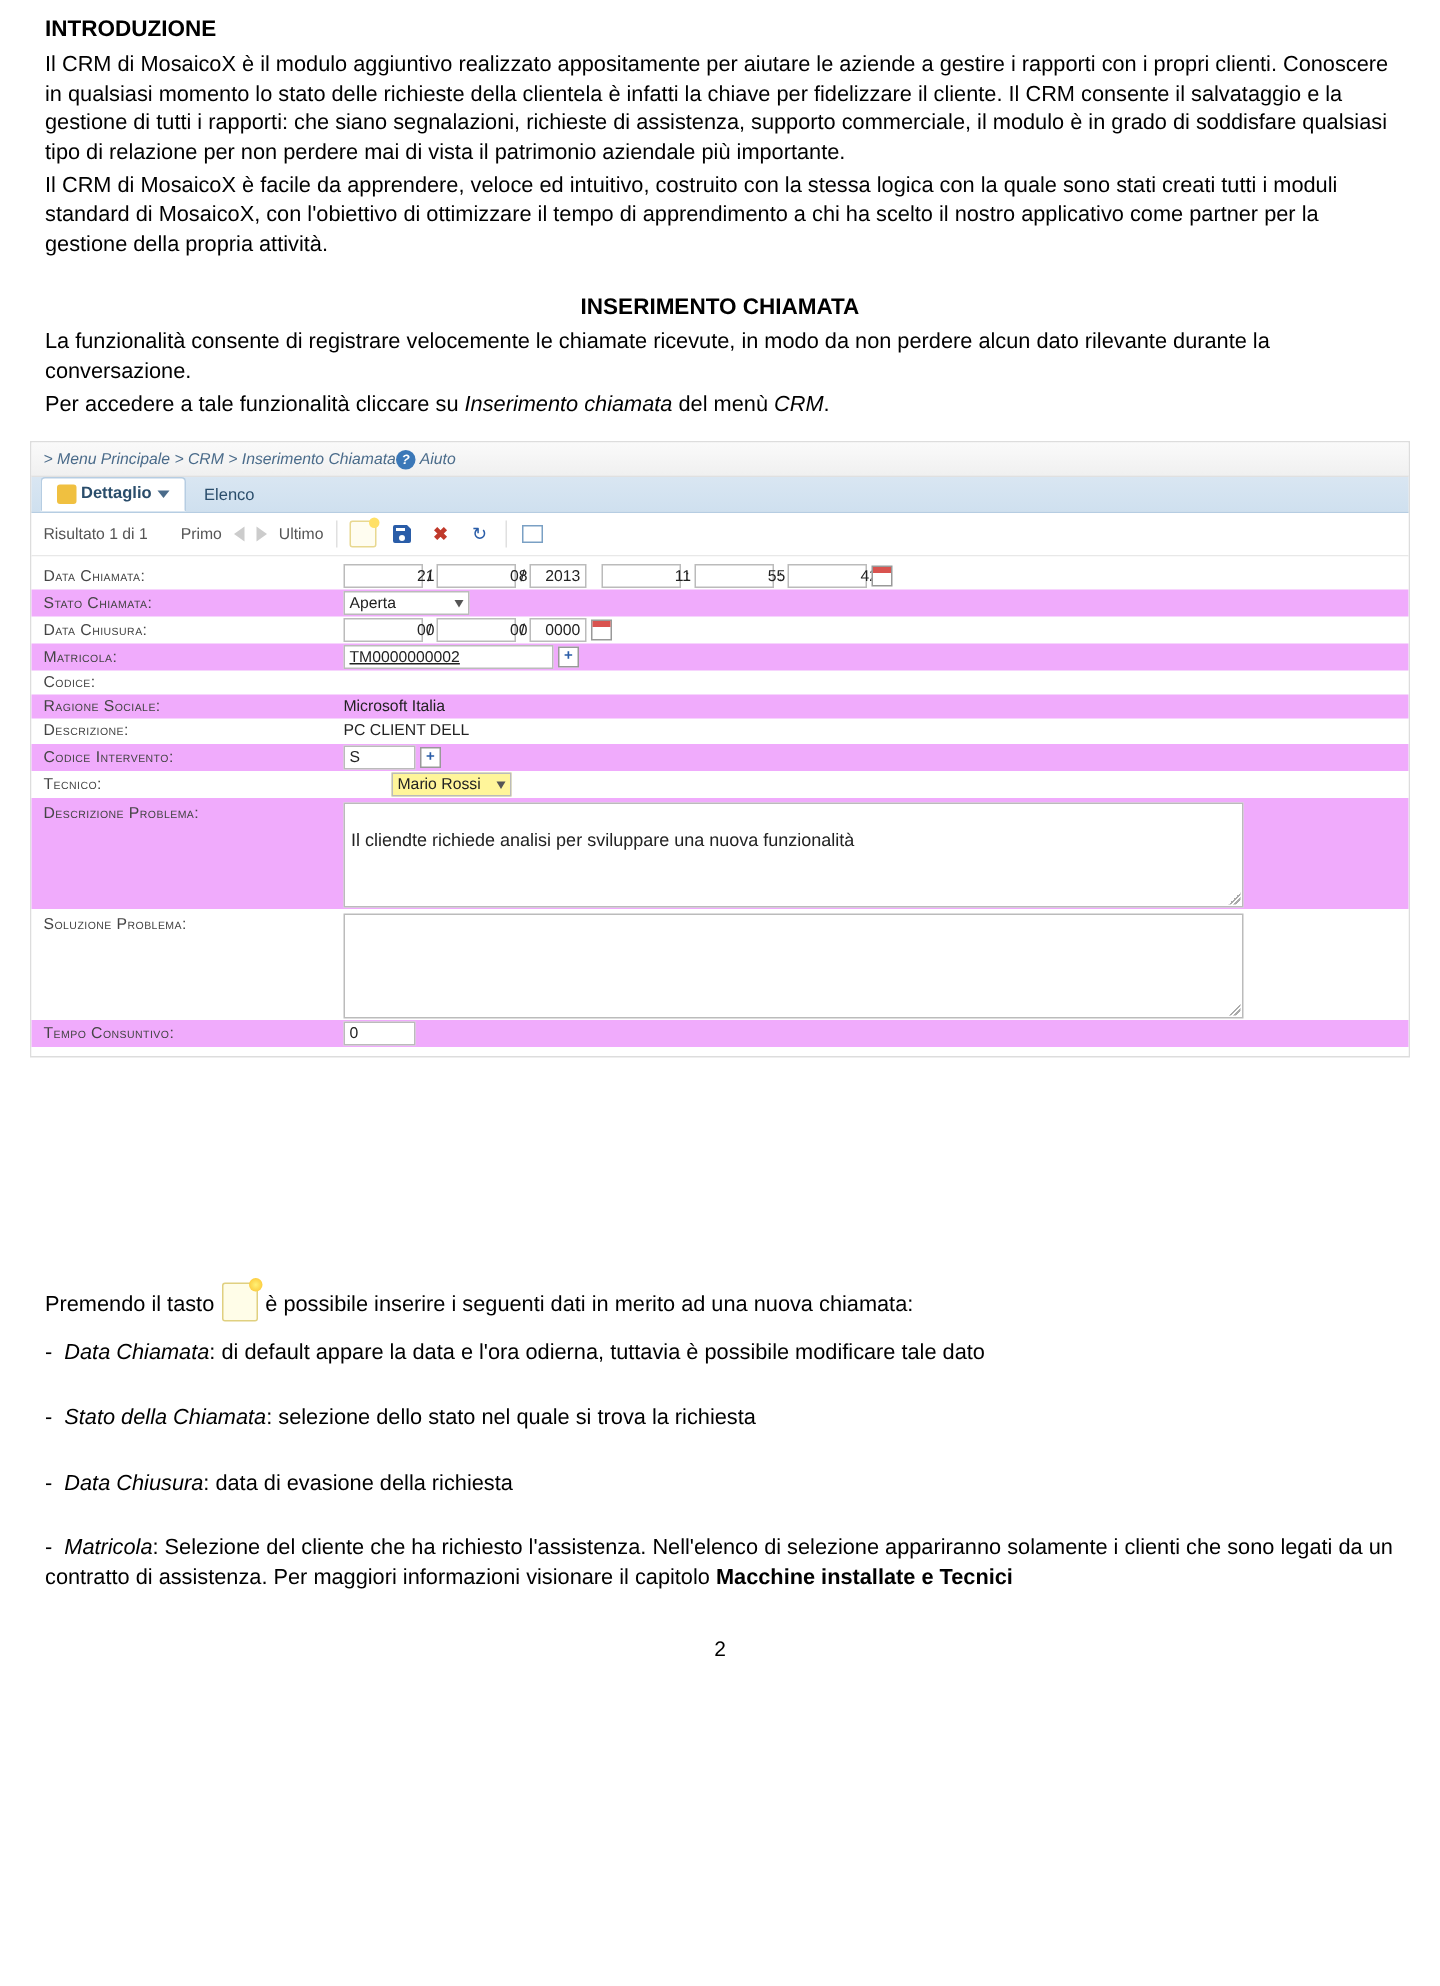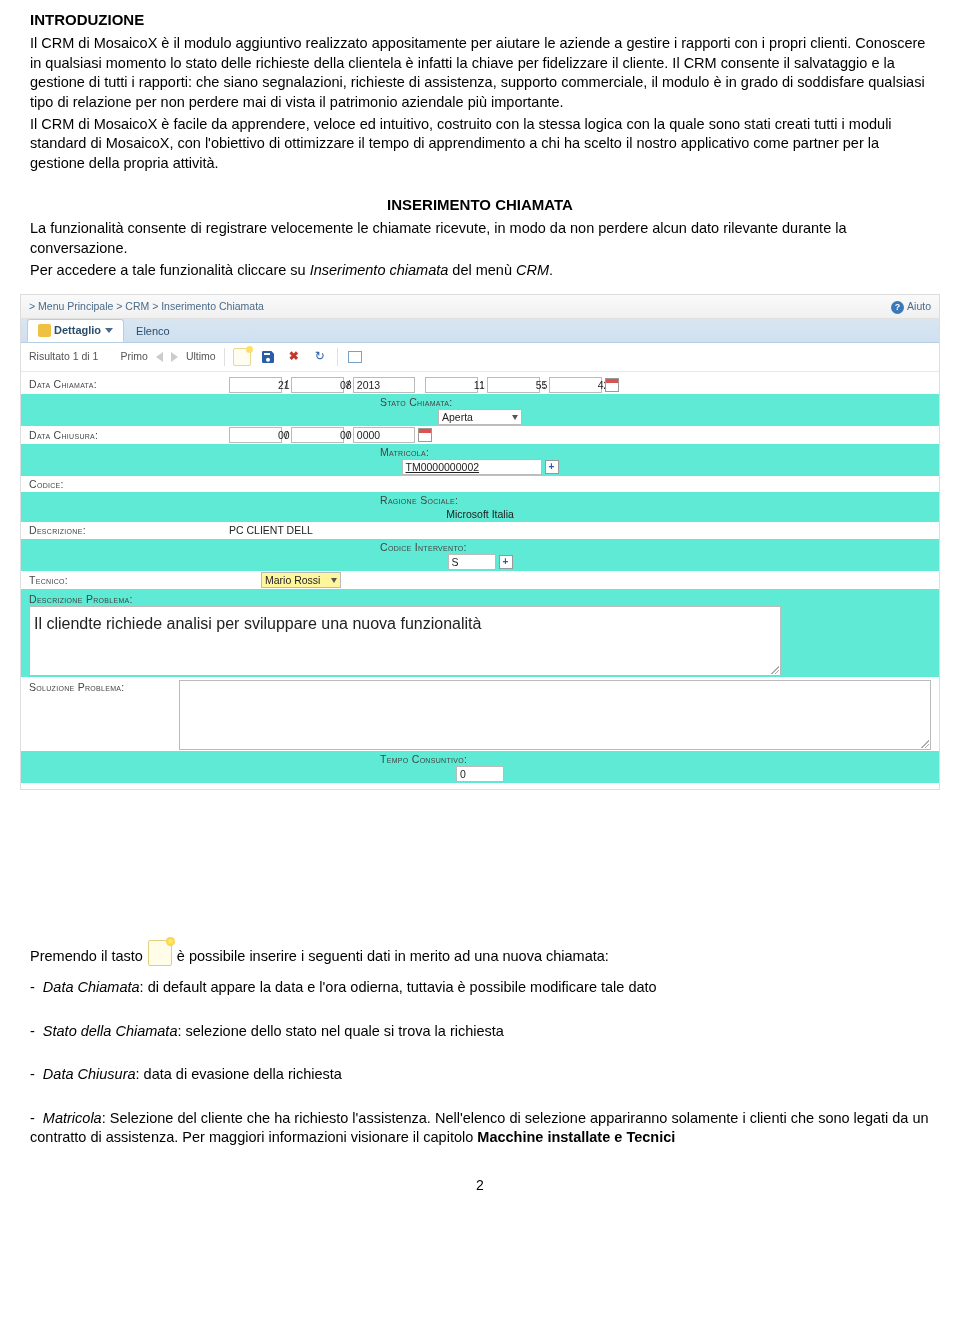--- a/index.html
+++ b/index.html
@@ -25,23 +25,24 @@
     border: 1px solid #ddd;
     font-size: 11px;
     color: #333;
     background: #fdfdfd;
   }
   .breadcrumb-bar {
     background: linear-gradient(#fafafa,#f0f0f0);
     border-bottom: 1px solid #e0e0e0;
     padding: 4px 8px;
     display: flex;
-    justify-content: space-between;
+    justify-content: flex-start;
     color: #4a6b8a;
     font-size: 10.5px;
+    font-style: italic;
   }
   .breadcrumb-bar .help { color: #4a6b8a; }
   .tabs-bar {
     background: linear-gradient(#d9e6f2,#cfe0ef);
     border-bottom: 1px solid #b6cde2;
     padding: 0 6px;
     display: flex;
     gap: 2px;
     align-items: flex-end;
   }
@@ -84,50 +85,50 @@
   .save-icon svg { width:16px;height:16px;}
   .delete-icon { color:#c0392b; font-weight:bold; }
   .refresh-icon { color:#2a5da8; }
   .blank-icon { width:14px;height:12px;border:1px solid #7aa0c4;background:#fff;}
   .form-area { background:#fff; padding: 4px 0 6px 0; }
   .form-row {
     display:flex; align-items:center;
     padding: 1px 8px;
     font-size: 10.5px;
   }
-  .form-row.zebra { background:#5eead4;flex-direction:column;}
+  .form-row.zebra { background:#f0abfc;}
   .form-label {
     width: 200px;
     font-variant: small-caps;
     color:#444;
     letter-spacing:0.3px;
   }
   .form-value { color:#222; display:flex; align-items:center; gap:3px; flex:0 0 auto;}
   .inp {
     border:1px solid #bbb;
     background:#fff;
     height:16px;
     font-size:10.5px;
     padding:0 3px;
   }
   .inp.w24{width:24px;text-align:center;padding-left:48px;}
-  .inp.w38{width:62px;text-align:left;}
+  .inp.w38{width:38px;text-align:right;}
   .inp.w48{width:48px;text-align:left;}
   .sel {
     border:1px solid #bbb;background:#fff;height:16px;font-size:10.5px;padding:0 14px 0 3px;
     position:relative;display:inline-flex;align-items:center;
   }
   .sel::after{content:"";position:absolute;right:3px;top:5px;width:0;height:0;border-left:3px solid transparent;border-right:3px solid transparent;border-top:5px solid #555;}
   .sel.yellow{background:#fff59a;}
   .plus-box{width:14px;height:14px;border:1px solid #999;background:#fff;display:inline-flex;align-items:center;justify-content:center;color:#2a5da8;font-weight:bold;font-size:10px;}
   .cal-icon{width:14px;height:14px;display:inline-block;background:#fff;border:1px solid #999;position:relative;}
   .cal-icon::before{content:"";position:absolute;top:0;left:0;right:0;height:4px;background:#d9534f;}
   .textarea {
     border:1px solid #bbb;background:#fff;
-    height:70px;width:752px;font-size:16px;padding:6px 4px;
+    height:70px;width:600px;font-size:12px;padding:16px 4px;
     position:relative;
   }
   .textarea .resize{position:absolute;right:1px;bottom:1px;width:8px;height:8px;
     background:linear-gradient(135deg,transparent 0,transparent 50%,#aaa 50%,#aaa 60%,transparent 60%,transparent 70%,#aaa 70%,#aaa 80%,transparent 80%);}
   .form-row.tall{align-items:flex-start;padding-top:3px;}
   .press-text{display:flex;align-items:flex-end;gap:5px;margin:150px 0 12px 0;}
   .press-icon{
     width:24px;height:26px;background:#fffde8;border:1px solid #e0d080;border-radius:2px;position:relative;display:inline-block;
   }
   .press-icon::after{content:"";position:absolute;top:-4px;right:-4px;width:9px;height:9px;background:radial-gradient(circle,#fff176,#fbc02d);border-radius:50%;}

